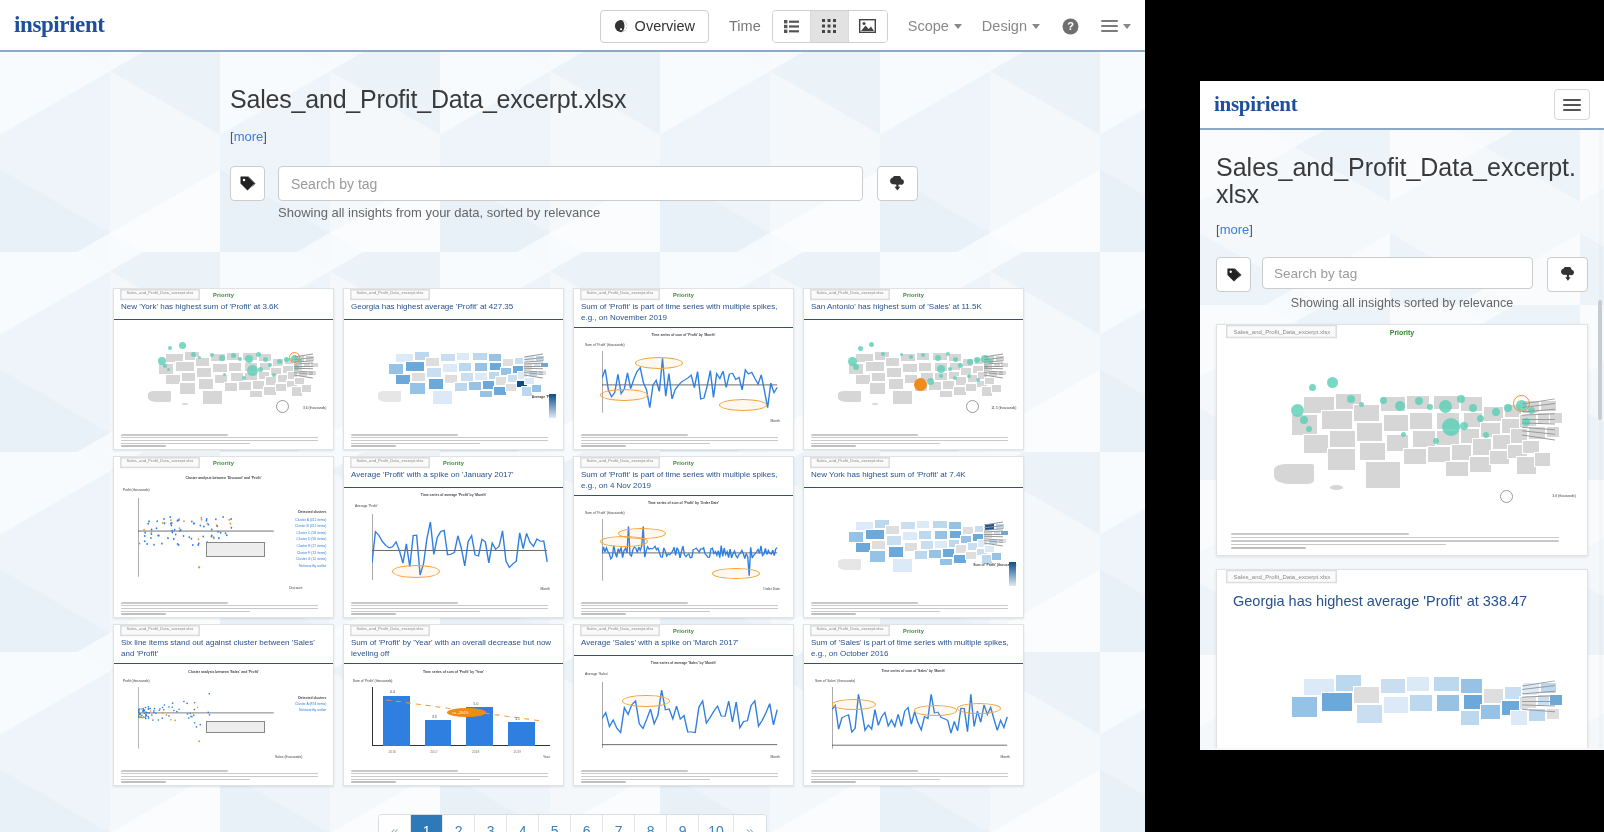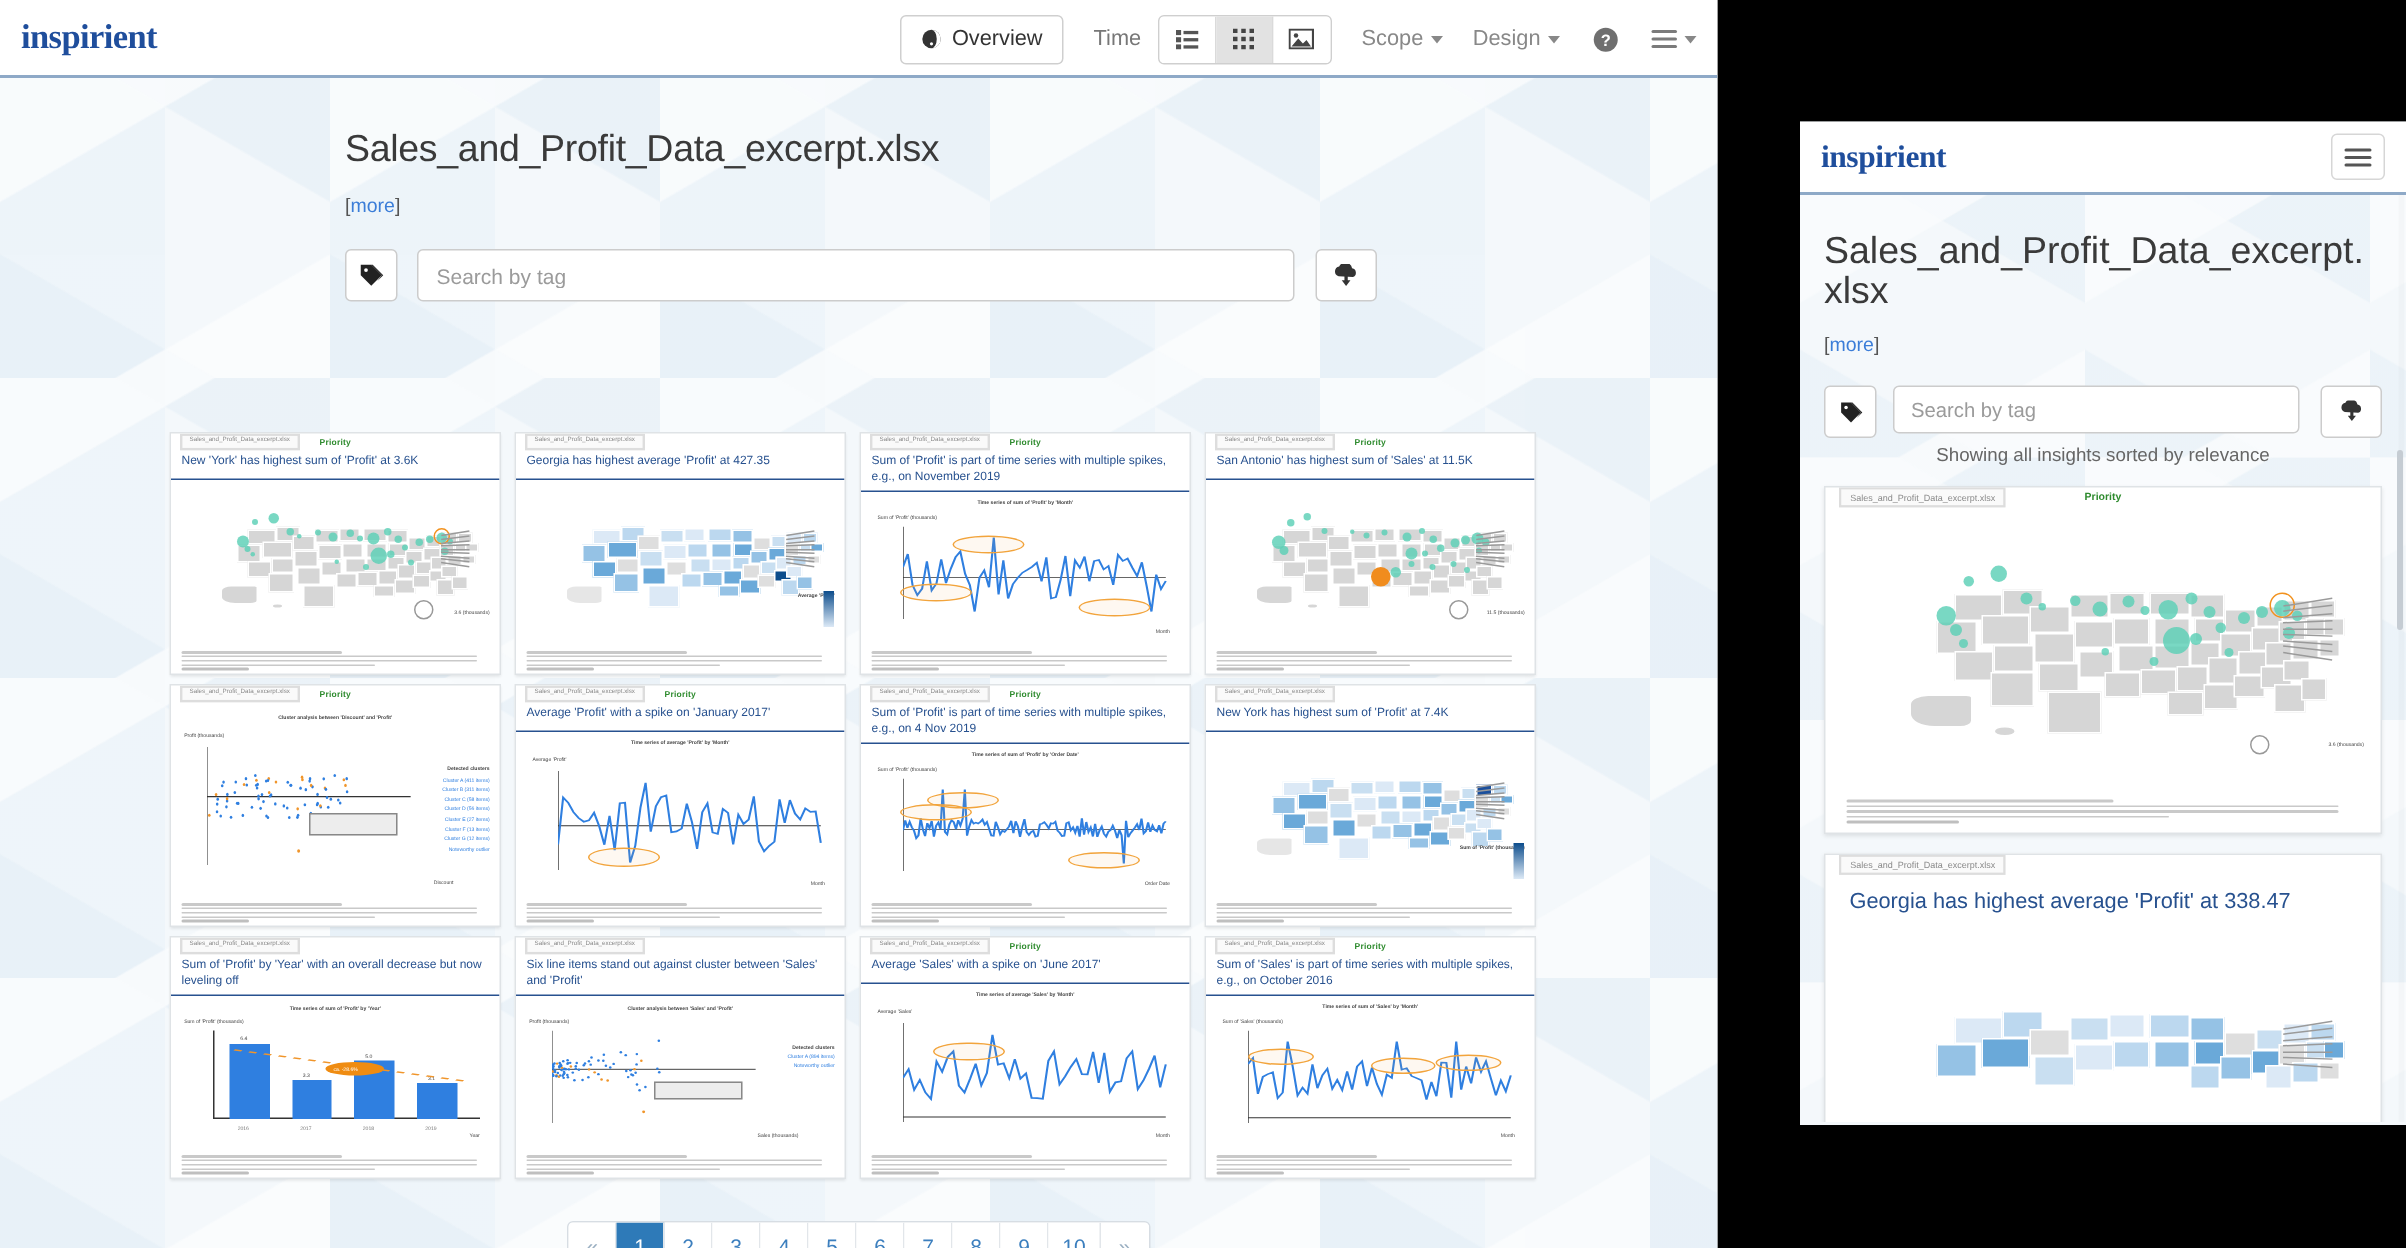--- a/index.html
+++ b/index.html
@@ -354,20 +354,21 @@
         </div>
         <input class="search-input" value="" placeholder="Search by tag" style="">
         <div class="dl-btn">
           <svg width="19" height="16" viewBox="0 0 19 16">
             <path d="M4.4 8.2 a3.4 3.4 0 0 1 .4-6.6 a4.6 4.6 0 0 1 8.6 1.3 a3 3 0 0 1 .5 5.8 Z" fill="#333"></path>
             <rect x="8.3" y="6.6" width="2.2" height="5.6" fill="#333"></rect>
             <path d="M6.5 10.8 L9.4 14.6 L12.3 10.8 Z" fill="#333"></path>
           </svg>
         </div>
       </div>
+      <div class="showing">Showing all insights from your data, sorted by relevance</div>
     </div>
 
     <div class="grid" id="grid">
         <div class="card">
           <div class="card-top">
             <span class="card-file">Sales_and_Profit_Data_excerpt.xlsx</span>
             <span class="card-priority">Priority</span>
           </div>
           <div class="card-title">New 'York' has highest sum of 'Profit' at 3.6K</div>
           <div class="card-viz">
@@ -955,61 +956,20 @@
                 <div class="leader" style="left:88%;top:40.4%;width:11%;transform:rotate(-4.6deg);"></div>
                 <div class="leader" style="left:88%;top:43.6%;width:11%;transform:rotate(-2.3999999999999995deg);"></div>
                 <div class="leader" style="left:88%;top:46.8%;width:11%;transform:rotate(-0.1999999999999993deg);"></div>
                 <div class="leader" style="left:88%;top:50%;width:11%;transform:rotate(2deg);"></div>
                 <div class="leader" style="left:88%;top:53.2%;width:11%;transform:rotate(4.200000000000001deg);"></div>
                 <div class="leader" style="left:88%;top:56.400000000000006%;width:11%;transform:rotate(6.400000000000002deg);"></div>
                 <div class="leader" style="left:88%;top:59.6%;width:11%;transform:rotate(8.600000000000001deg);"></div>
               </div>
               <div class="vt" style="right:3%;bottom:26%;font-weight:bold;">Sum of 'Profit' (thousands)</div>
               <div style="position:absolute;right:3%;bottom:8%;width:7px;height:24px;background:linear-gradient(#0d4d8c,#dce9f6);"></div>
-            </div>
-          </div>
-          <div class="card-foot">
-            <div class="fline w1"></div>
-            <div class="fline w2"></div>
-            <div class="fline w2"></div>
-            <div class="fline w3"></div>
-            <div class="fline tiny"></div>
-          </div>
-        </div>
-        <div class="card">
-          <div class="card-top">
-            <span class="card-file">Sales_and_Profit_Data_excerpt.xlsx</span>
-          </div>
-          <div class="card-title">Sum of 'Profit' by 'Year' with an overall decrease but now leveling off</div>
-          <div class="card-viz">
-            <div class="viz">
-              <div class="vt" style="left:50%;top:6%;transform:translateX(-50%);font-weight:600;">Time series of sum of 'Profit' by 'Year'</div>
-              <div class="vt" style="left:4%;top:16%;">Sum of 'Profit' (thousands)</div>
-              <div class="vt" style="right:6%;bottom:4%;">Year</div>
-              <div style="position:absolute;left:13%;top:24%;right:6%;bottom:17%;">
-                <div class="axis" style="left:0;top:0;width:.7px;height:100%;"></div>
-                <div class="axis" style="left:0;bottom:0;width:100%;height:.7px;"></div>
-                <div class="bar" style="left:6%;bottom:0;width:15%;height:86%;"></div>
-                <div class="vt" style="left:10%;bottom:88%;">6.4</div>
-                <div class="vt" style="left:9%;bottom:-14%;color:#777;">2016</div>
-                <div class="bar" style="left:29.5%;bottom:0;width:15%;height:44.34374999999999%;"></div>
-                <div class="vt" style="left:33.5%;bottom:46.34374999999999%;">3.3</div>
-                <div class="vt" style="left:32.5%;bottom:-14%;color:#777;">2017</div>
-                <div class="bar" style="left:53%;bottom:0;width:15%;height:67.1875%;"></div>
-                <div class="vt" style="left:57%;bottom:69.1875%;">5.0</div>
-                <div class="vt" style="left:56%;bottom:-14%;color:#777;">2018</div>
-                <div class="bar" style="left:76.5%;bottom:0;width:15%;height:41.65625%;"></div>
-                <div class="vt" style="left:80.5%;bottom:43.65625%;">3.1</div>
-                <div class="vt" style="left:79.5%;bottom:-14%;color:#777;">2019</div>
-                <svg viewBox="0 0 100 100" preserveAspectRatio="none" style="position:absolute;inset:0;width:100%;height:100%;">
-                  <line x1="8" y1="22" x2="96" y2="58" stroke="#f0952a" stroke-width="1.6" stroke-dasharray="3 3"></line>
-                </svg>
-                <div style="position:absolute;left:42%;top:35%;width:22%;height:15%;background:#ef8c12;border-radius:50%;"></div>
-                <div class="vt" style="left:45%;top:40%;color:#fff;">ca. -28.6%</div>
-              </div>
             </div>
           </div>
           <div class="card-foot">
             <div class="fline w1"></div>
             <div class="fline w2"></div>
             <div class="fline w2"></div>
             <div class="fline w3"></div>
             <div class="fline tiny"></div>
           </div>
         </div>
@@ -1144,23 +1104,64 @@
             <div class="fline w1"></div>
             <div class="fline w2"></div>
             <div class="fline w2"></div>
             <div class="fline w3"></div>
             <div class="fline tiny"></div>
           </div>
         </div>
         <div class="card">
           <div class="card-top">
             <span class="card-file">Sales_and_Profit_Data_excerpt.xlsx</span>
+          </div>
+          <div class="card-title">Sum of 'Profit' by 'Year' with an overall decrease but now leveling off</div>
+          <div class="card-viz">
+            <div class="viz">
+              <div class="vt" style="left:50%;top:6%;transform:translateX(-50%);font-weight:600;">Time series of sum of 'Profit' by 'Year'</div>
+              <div class="vt" style="left:4%;top:16%;">Sum of 'Profit' (thousands)</div>
+              <div class="vt" style="right:6%;bottom:4%;">Year</div>
+              <div style="position:absolute;left:13%;top:24%;right:6%;bottom:17%;">
+                <div class="axis" style="left:0;top:0;width:.7px;height:100%;"></div>
+                <div class="axis" style="left:0;bottom:0;width:100%;height:.7px;"></div>
+                <div class="bar" style="left:6%;bottom:0;width:15%;height:86%;"></div>
+                <div class="vt" style="left:10%;bottom:88%;">6.4</div>
+                <div class="vt" style="left:9%;bottom:-14%;color:#777;">2016</div>
+                <div class="bar" style="left:29.5%;bottom:0;width:15%;height:44.34374999999999%;"></div>
+                <div class="vt" style="left:33.5%;bottom:46.34374999999999%;">3.3</div>
+                <div class="vt" style="left:32.5%;bottom:-14%;color:#777;">2017</div>
+                <div class="bar" style="left:53%;bottom:0;width:15%;height:67.1875%;"></div>
+                <div class="vt" style="left:57%;bottom:69.1875%;">5.0</div>
+                <div class="vt" style="left:56%;bottom:-14%;color:#777;">2018</div>
+                <div class="bar" style="left:76.5%;bottom:0;width:15%;height:41.65625%;"></div>
+                <div class="vt" style="left:80.5%;bottom:43.65625%;">3.1</div>
+                <div class="vt" style="left:79.5%;bottom:-14%;color:#777;">2019</div>
+                <svg viewBox="0 0 100 100" preserveAspectRatio="none" style="position:absolute;inset:0;width:100%;height:100%;">
+                  <line x1="8" y1="22" x2="96" y2="58" stroke="#f0952a" stroke-width="1.6" stroke-dasharray="3 3"></line>
+                </svg>
+                <div style="position:absolute;left:42%;top:35%;width:22%;height:15%;background:#ef8c12;border-radius:50%;"></div>
+                <div class="vt" style="left:45%;top:40%;color:#fff;">ca. -28.6%</div>
+              </div>
+            </div>
+          </div>
+          <div class="card-foot">
+            <div class="fline w1"></div>
+            <div class="fline w2"></div>
+            <div class="fline w2"></div>
+            <div class="fline w3"></div>
+            <div class="fline tiny"></div>
+          </div>
+        </div>
+        <div class="card">
+          <div class="card-top">
+            <span class="card-file">Sales_and_Profit_Data_excerpt.xlsx</span>
             <span class="card-priority">Priority</span>
           </div>
-          <div class="card-title">Average 'Sales' with a spike on 'June 2017'</div>
+          <div class="card-title">Average 'Sales' with a spike on 'March 2017'</div>
           <div class="card-viz">
             <div class="viz">
               <div class="vt" style="left:50%;top:5%;transform:translateX(-50%);font-weight:600;">Time series of average 'Sales' by 'Month'</div>
               <div class="vt" style="left:5%;top:15%;">Average 'Sales'</div>
               <div class="vt" style="right:6%;bottom:4%;">Month</div>
               <svg viewBox="0 0 150 72" preserveAspectRatio="none" style="position:absolute;left:13%;top:24%;width:80%;height:62%;">
                 <line x1="0" y1="0" x2="0" y2="72" stroke="#333" stroke-width="0.8"></line>
                 <line x1="0" y1="68" x2="150" y2="68" stroke="#333" stroke-width="0.7"></line>
                 <line x1="-2.5" y1="0" x2="0" y2="0" stroke="#333" stroke-width="0.6"></line>
                 <line x1="-2.5" y1="8" x2="0" y2="8" stroke="#333" stroke-width="0.6"></line>

